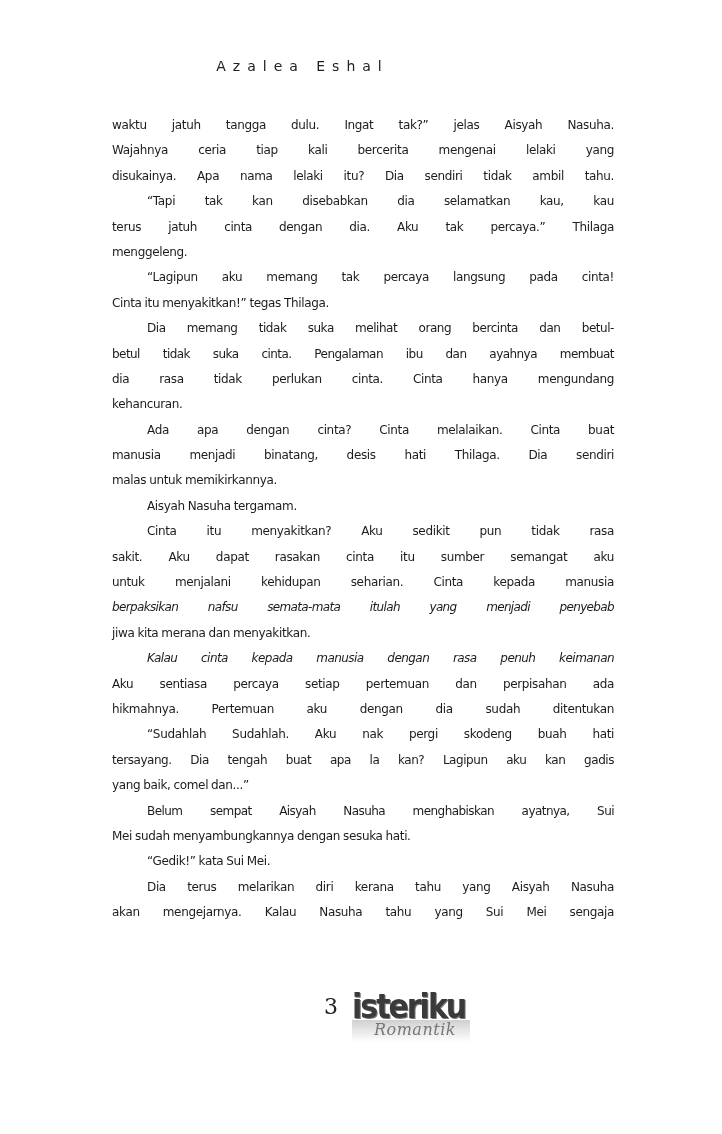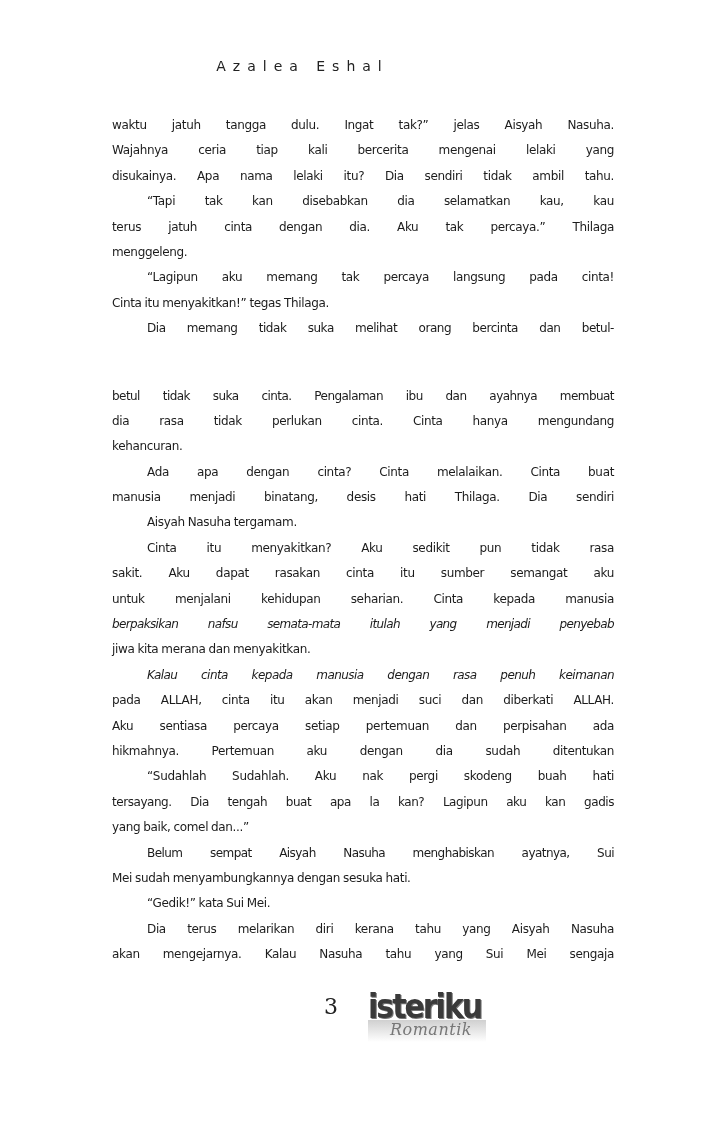--- a/index.html
+++ b/index.html
@@ -60,21 +60,21 @@
     .page-number {
       position: absolute;
       left: 324px;
       top: 4px;
       font-family: "DejaVu Serif", serif;
       font-size: 22px;
       color: #222;
     }
     .logo {
       position: absolute;
-      left: 368px;
+      left: 352px;
       top: 0px;
       width: 120px;
       height: 64px;
     }
     .logo-main {
       position: absolute;
       left: 0;
       top: -4px;
       font-family: "DejaVu Sans", sans-serif;
       font-weight: bold;
@@ -112,33 +112,33 @@
 <div class="text-block" id="text-block">
     <span class="line">waktu jatuh tangga dulu. Ingat tak?” jelas Aisyah Nasuha.</span>
     <span class="line">Wajahnya ceria tiap kali bercerita mengenai lelaki yang</span>
     <span class="line">disukainya. Apa nama lelaki itu? Dia sendiri tidak ambil tahu.</span>
     <span class="line indent">“Tapi tak kan disebabkan dia selamatkan kau, kau</span>
     <span class="line">terus jatuh cinta dengan dia. Aku tak percaya.” Thilaga</span>
     <span class="line last">menggeleng.</span>
     <span class="line indent">“Lagipun aku memang tak percaya langsung pada cinta!</span>
     <span class="line last">Cinta itu menyakitkan!” tegas Thilaga.</span>
     <span class="line indent" style="letter-spacing: -0.45px;">Dia memang tidak suka melihat orang bercinta dan betul-</span>
-    <span class="line" style="letter-spacing: -0.55px; margin-top: 42px;">betul tidak suka cinta. Pengalaman ibu dan ayahnya membuat</span>
+    <span class="line" style="letter-spacing: -0.55px;">betul tidak suka cinta. Pengalaman ibu dan ayahnya membuat</span>
     <span class="line">dia rasa tidak perlukan cinta. Cinta hanya mengundang</span>
     <span class="line last">kehancuran.</span>
     <span class="line indent">Ada apa dengan cinta? Cinta melalaikan. Cinta buat</span>
     <span class="line">manusia menjadi binatang, desis hati Thilaga. Dia sendiri</span>
+    <span class="line last">malas untuk memikirkannya.</span>
     <span class="line indent last">Aisyah Nasuha tergamam.</span>
     <span class="line indent">Cinta itu menyakitkan? Aku sedikit pun tidak rasa</span>
     <span class="line">sakit. Aku dapat rasakan cinta itu sumber semangat aku</span>
     <span class="line">untuk menjalani kehidupan seharian. Cinta kepada manusia</span>
     <span class="line" style="letter-spacing: -0.65px; font-style: italic;">berpaksikan nafsu semata-mata itulah yang menjadi penyebab</span>
     <span class="line last">jiwa kita merana dan menyakitkan.</span>
     <span class="line indent" style="letter-spacing: -0.55px; font-style: italic;">Kalau cinta kepada manusia dengan rasa penuh keimanan</span>
-    <span class="line">pada ALLAH, cinta itu akan menjadi suci dan diberkati ALLAH.</span>
     <span class="line">Aku sentiasa percaya setiap pertemuan dan perpisahan ada</span>
     <span class="line">hikmahnya. Pertemuan aku dengan dia sudah ditentukan</span>
     <span class="line indent">“Sudahlah Sudahlah. Aku nak pergi skodeng buah hati</span>
     <span class="line" style="letter-spacing: -0.45px;">tersayang. Dia tengah buat apa la kan? Lagipun aku kan gadis</span>
     <span class="line last">yang baik, comel dan...”</span>
     <span class="line indent" style="letter-spacing: -0.55px;">Belum sempat Aisyah Nasuha menghabiskan ayatnya, Sui</span>
     <span class="line last">Mei sudah menyambungkannya dengan sesuka hati.</span>
     <span class="line indent last">“Gedik!” kata Sui Mei.</span>
     <span class="line indent">Dia terus melarikan diri kerana tahu yang Aisyah Nasuha</span>
     <span class="line">akan mengejarnya. Kalau Nasuha tahu yang Sui Mei sengaja</span>

